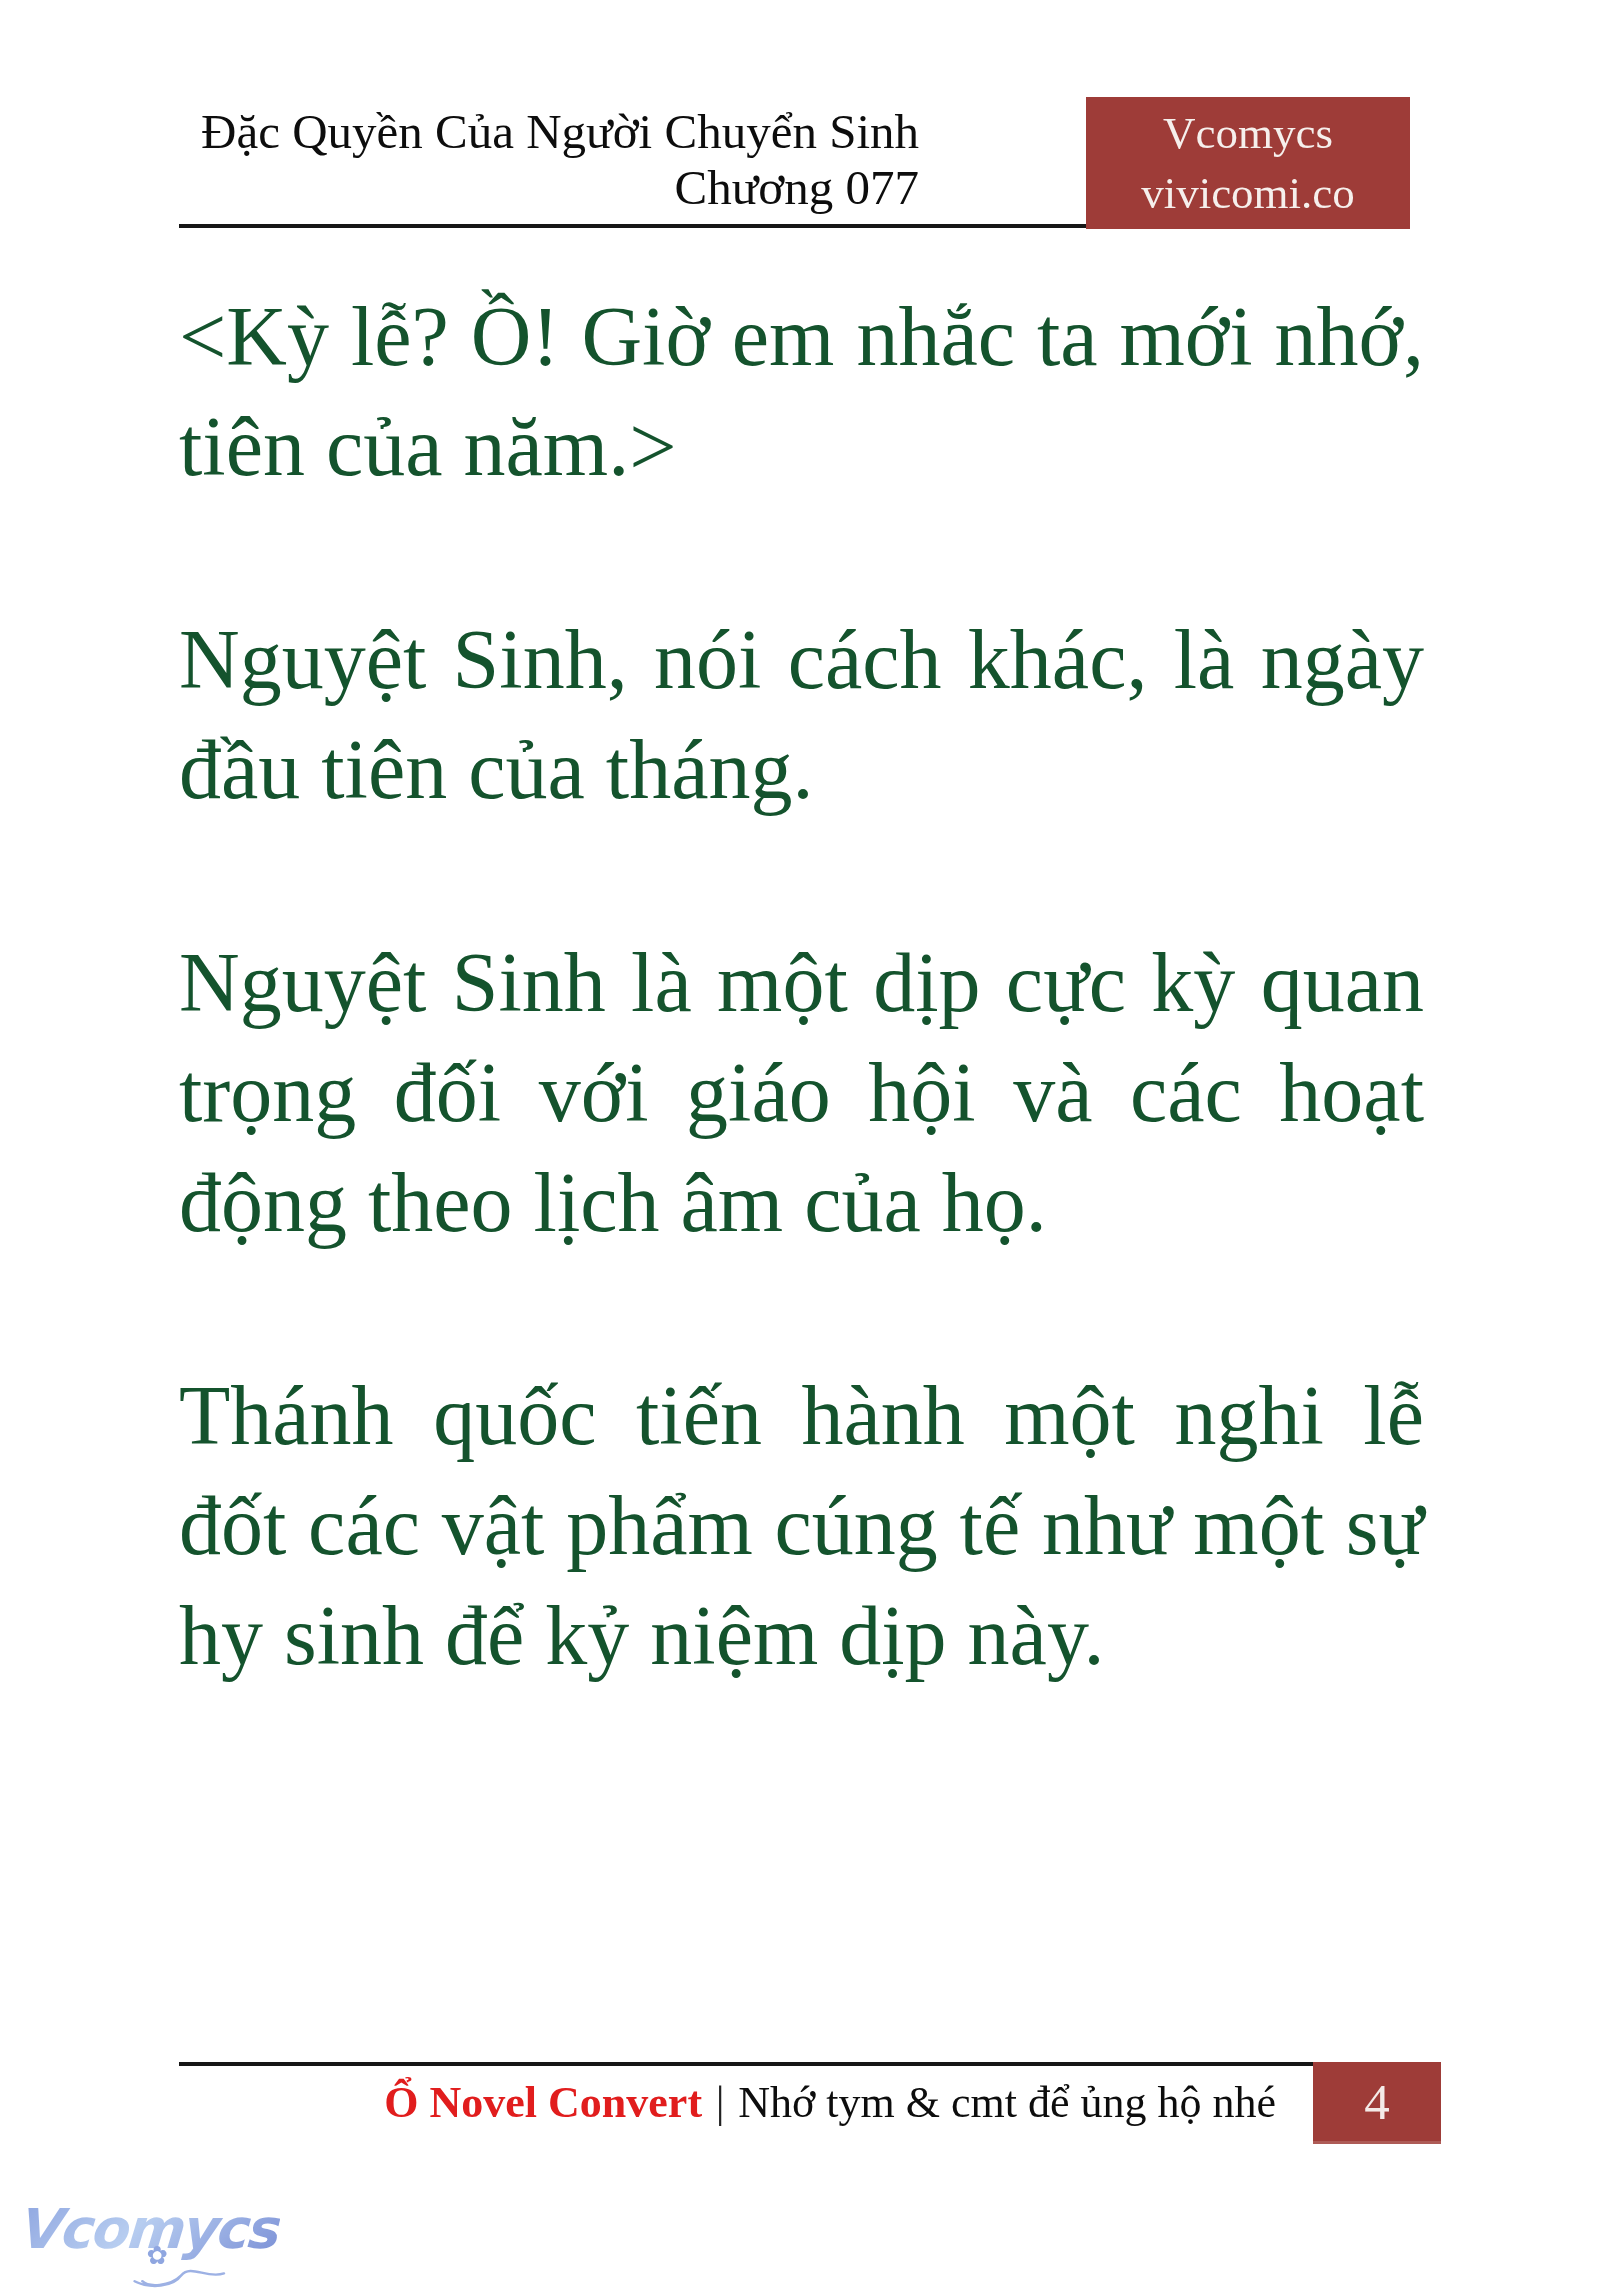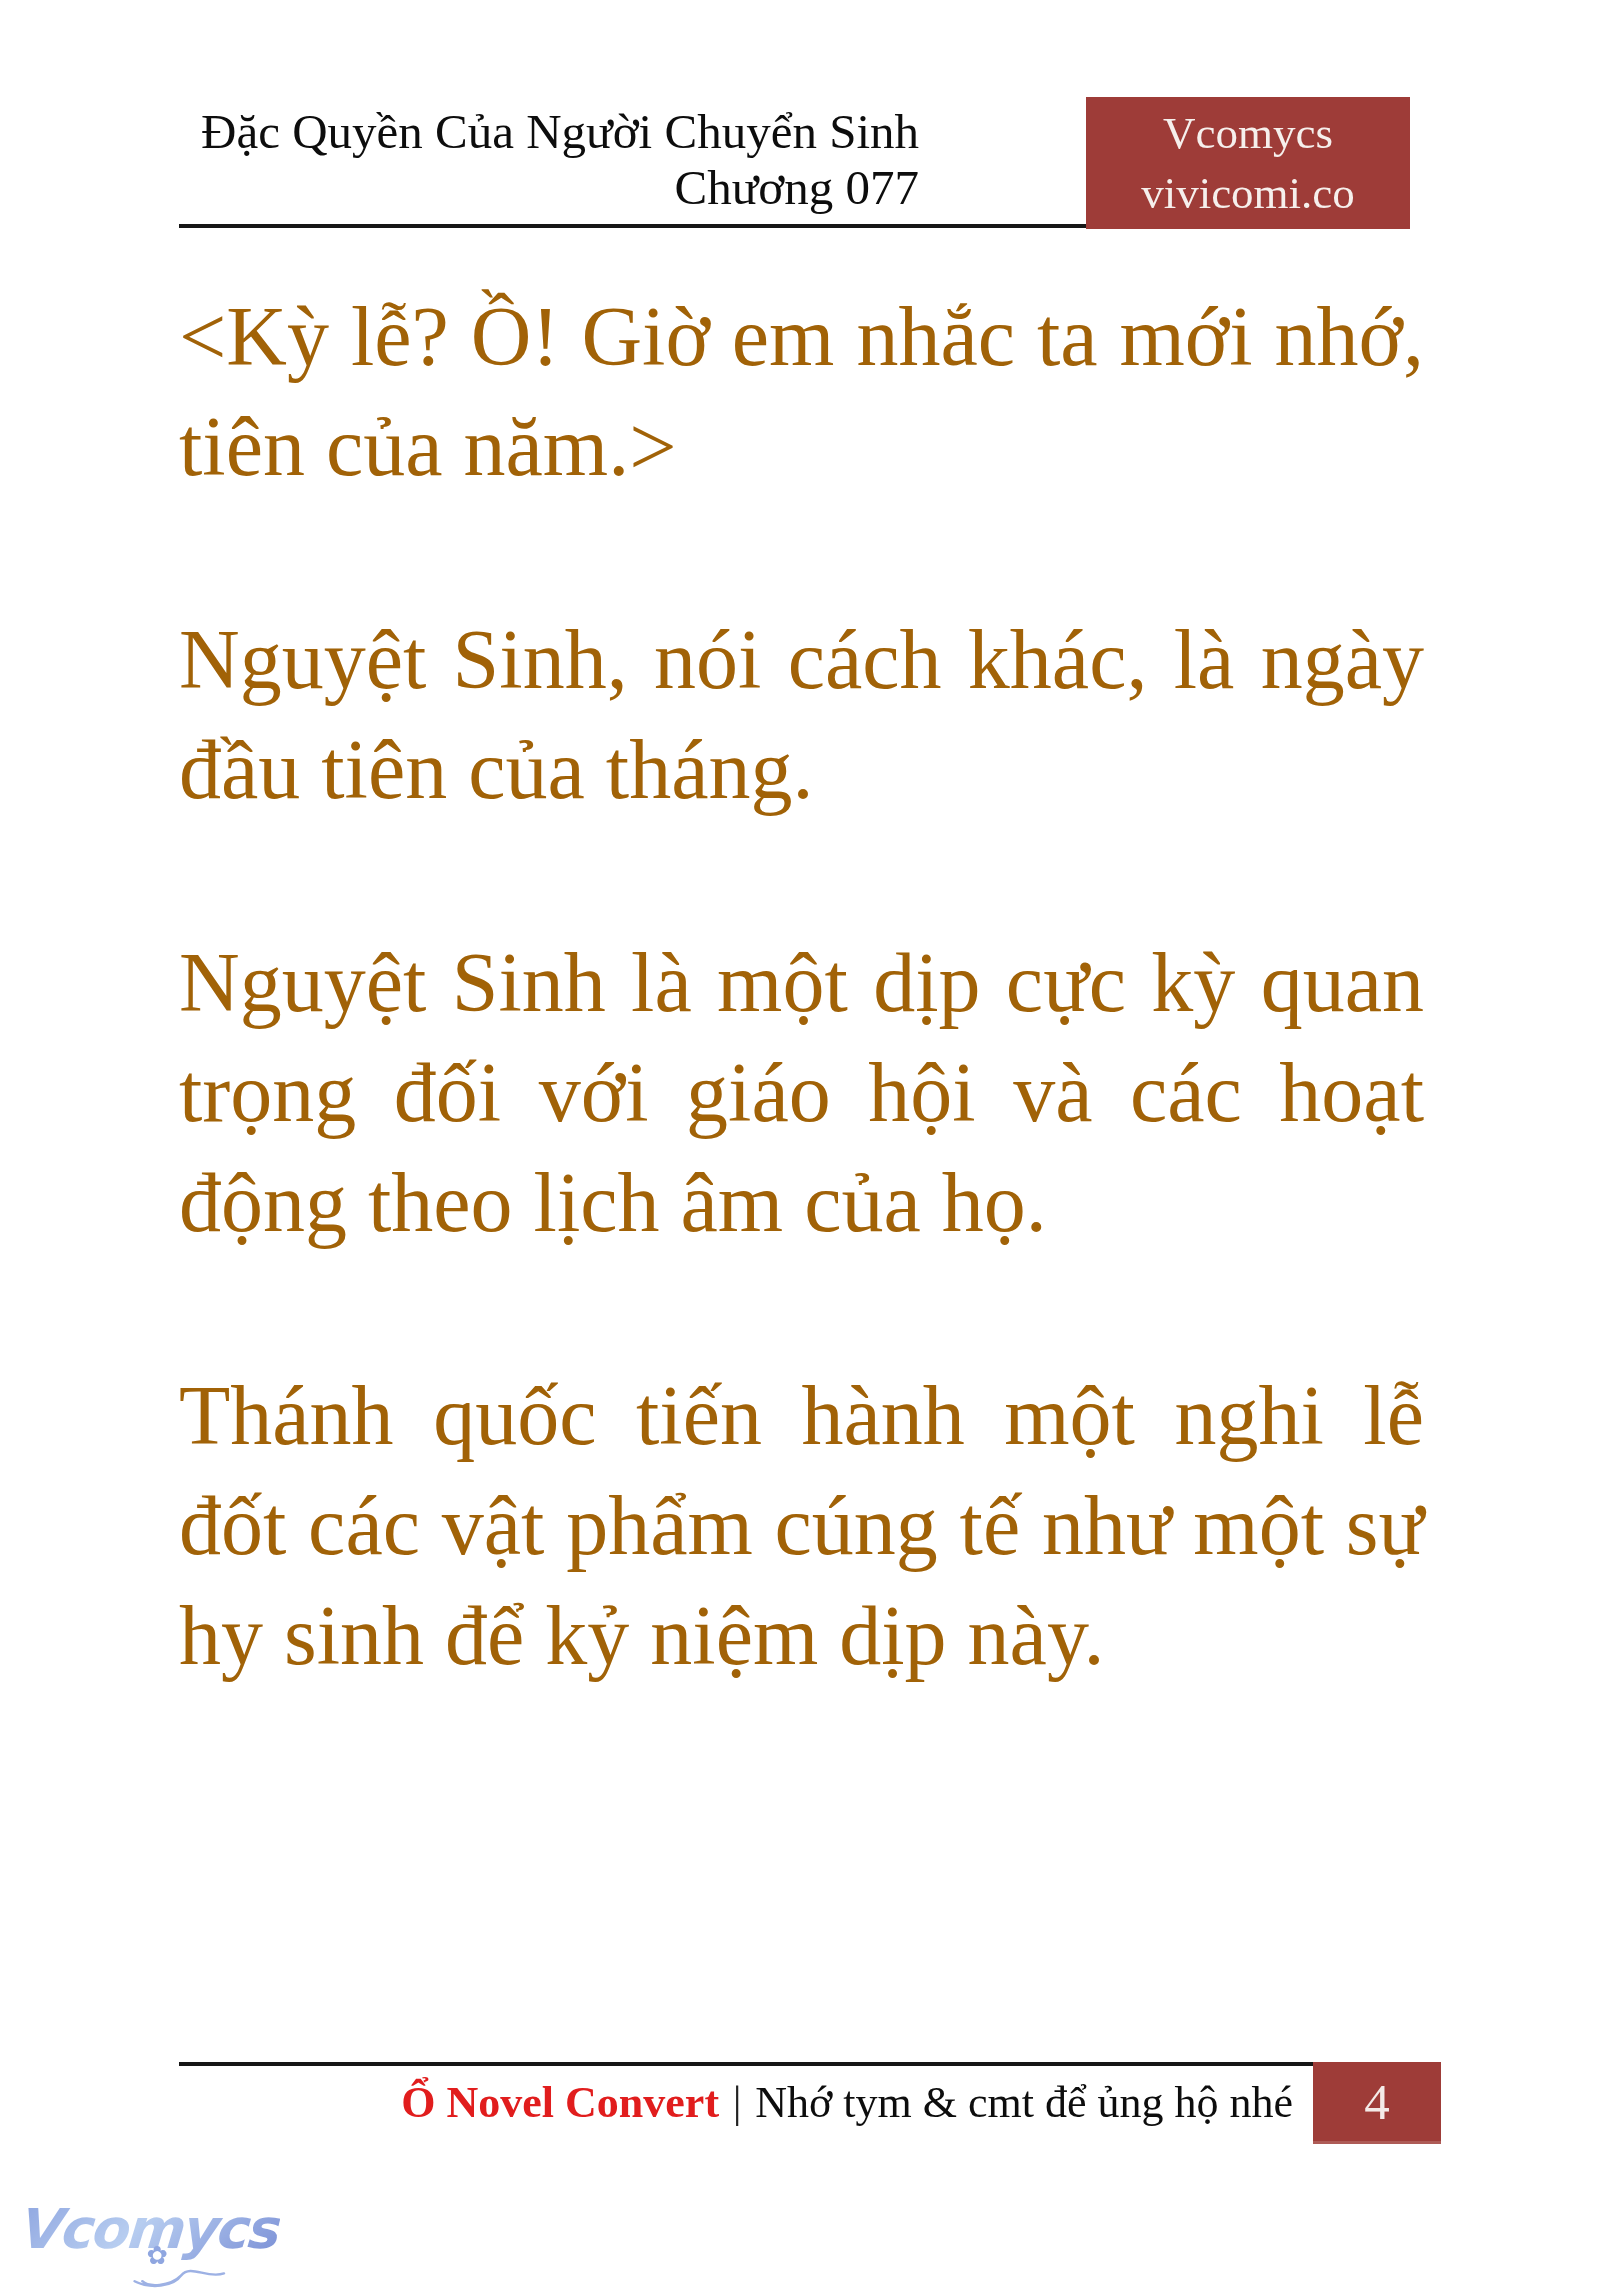--- a/index.html
+++ b/index.html
@@ -56,39 +56,39 @@
   }
 
   
   .body-text {
     position: absolute;
     left: 179px;
     top: 282px;
     width: 1245px;
     font-size: 84px;
     line-height: 110px;
-    color: #a16207;
+    color: #14532d;
   }
   .para { margin: 0 0 103px 0; }
   .para:last-child { margin-bottom: 0; }
   .line {
     text-align: justify;
     text-align-last: justify;
   }
   .line.last { text-align-last: left; }
 
   
   .footer-rule {
     left: 179px;
     top: 2062px;
     width: 1134px;
   }
   .footer-text {
     position: absolute;
-    left: 179px;
+    left: 162px;
     top: 2072px;
     width: 1114px;
     text-align: right;
     font-size: 44px;
     line-height: 61px;
     white-space: nowrap;
     color: #0d0d0d;
   }
   .footer-brand {
     color: #e11d1d;

